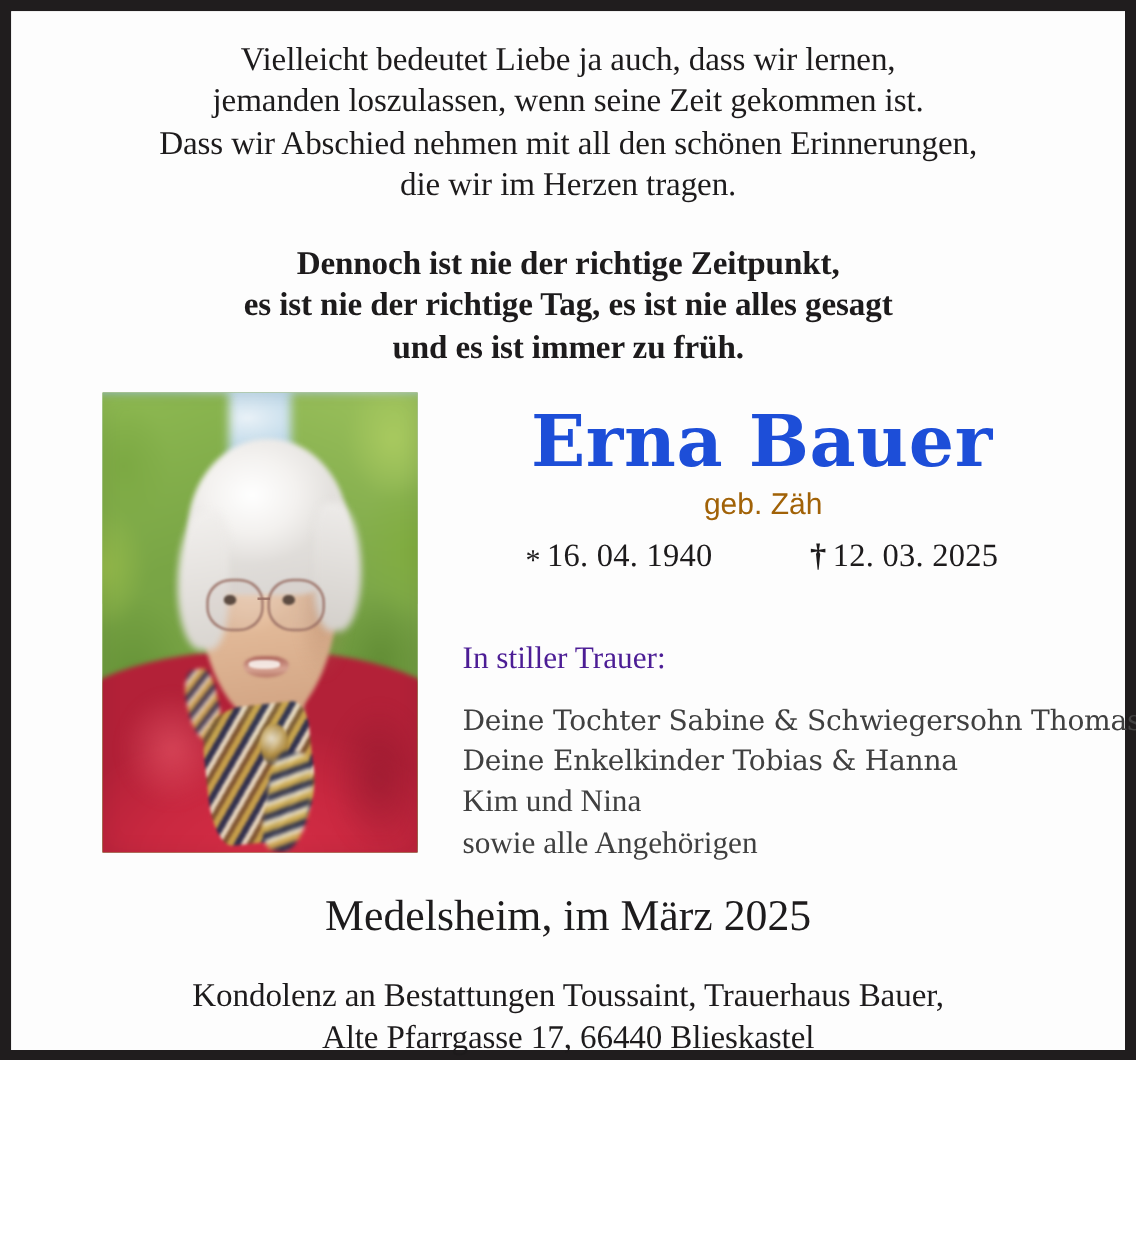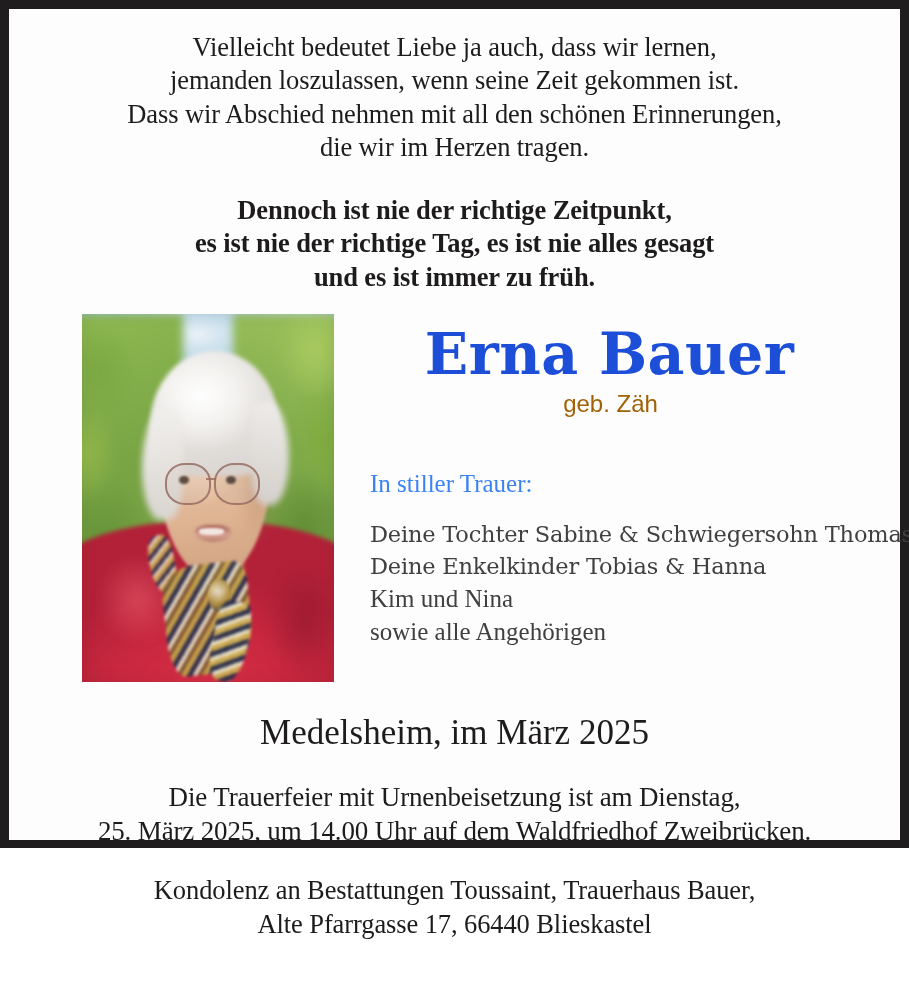--- a/index.html
+++ b/index.html
@@ -294,21 +294,21 @@
   .date-item { white-space: nowrap; }
   .date-sym { margin-right: 5px; }
   .date-sym.birth { font-size: 24px; position: relative; top: 3px; }
   .date-sym.death { font-size: 26px; font-weight: bold; }
 
   .mourn-intro {
     font-size: 25px;
     line-height: 1.2;
     padding-top: 52px;
     padding-left: 29px;
-    color: #3b82f6;
+    color: #4c1d95;
   }
 
   .mourners {
     padding-top: 20px;
     padding-left: 29px;
     color: #404040;
   }
   .mourner-line { white-space: nowrap; }
   .mourner-line.wide {
     font-family: "DejaVu Serif", "Liberation Serif", serif;
@@ -392,33 +392,35 @@
         <div class="ph-layer ph-scarf"></div>
         <div class="ph-layer ph-scarf-knot"></div>
         <div class="ph-layer ph-scarf-tail"></div>
         <div class="ph-layer ph-soft"></div>
       </div>
 
       <div class="details">
         <div class="deceased-name">Erna Bauer</div>
         <div class="maiden-name">geb. Zäh</div>
 
+        <div class="dates-row">
+          <span class="date-item"><span class="date-sym birth">*</span><span>16. 04. 1940</span></span>
+          <span class="date-item"><span class="date-sym death">†</span><span>12. 03. 2025</span></span>
+        </div>
 
         <div class="mourn-intro">In stiller Trauer:</div>
 
         <div class="mourners">
           <div class="mourner-line wide">Deine Tochter Sabine &amp; Schwiegersohn Thomas</div>
           <div class="mourner-line wide">Deine Enkelkinder Tobias &amp; Hanna</div>
           <div class="mourner-line narrow">Kim und Nina</div>
           <div class="mourner-line narrow">sowie alle Angehörigen</div>
         </div>
       </div>
 
     </div>
 
     <div class="place-date">Medelsheim, im März 2025</div>
-    <div class="ceremony">Die Trauerfeier mit Urnenbeisetzung ist am Dienstag,
-25. März 2025, um 14.00 Uhr auf dem Waldfriedhof Zweibrücken.</div>
     <div class="condolence">Kondolenz an Bestattungen Toussaint, Trauerhaus Bauer,
 Alte Pfarrgasse 17, 66440 Blieskastel</div>
 
   </div>
 </div>
 
 </body></html>

